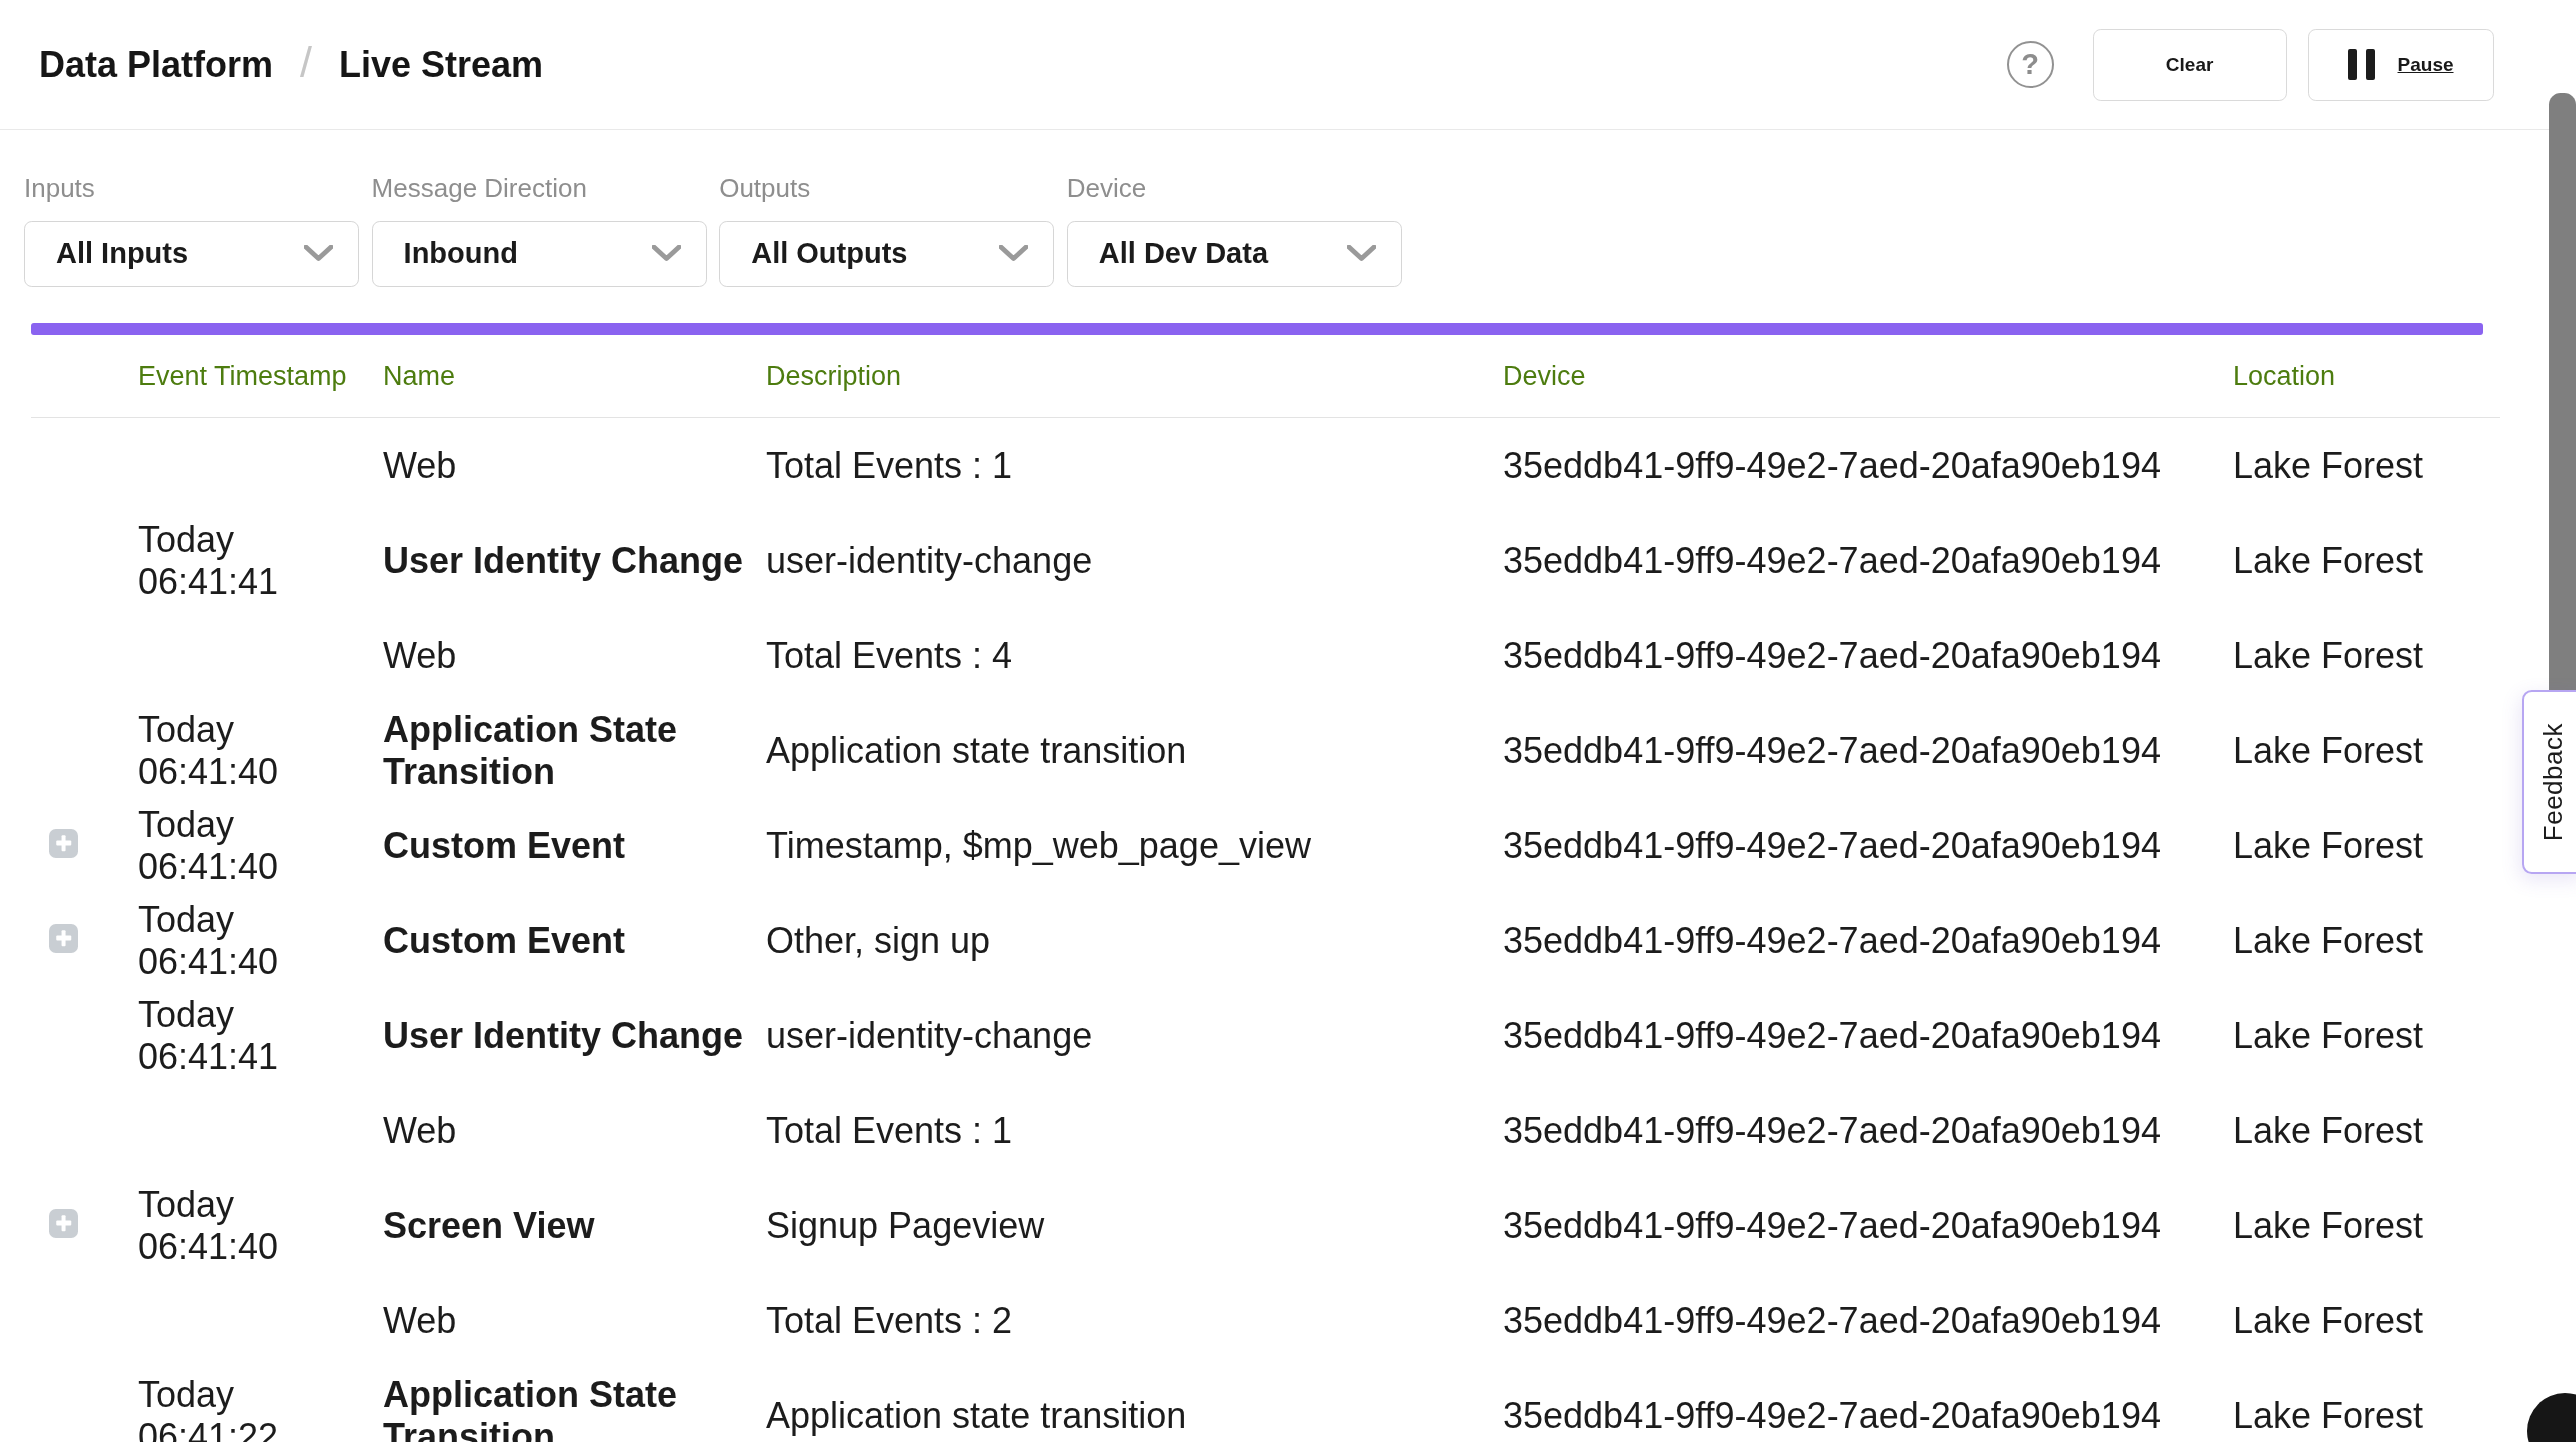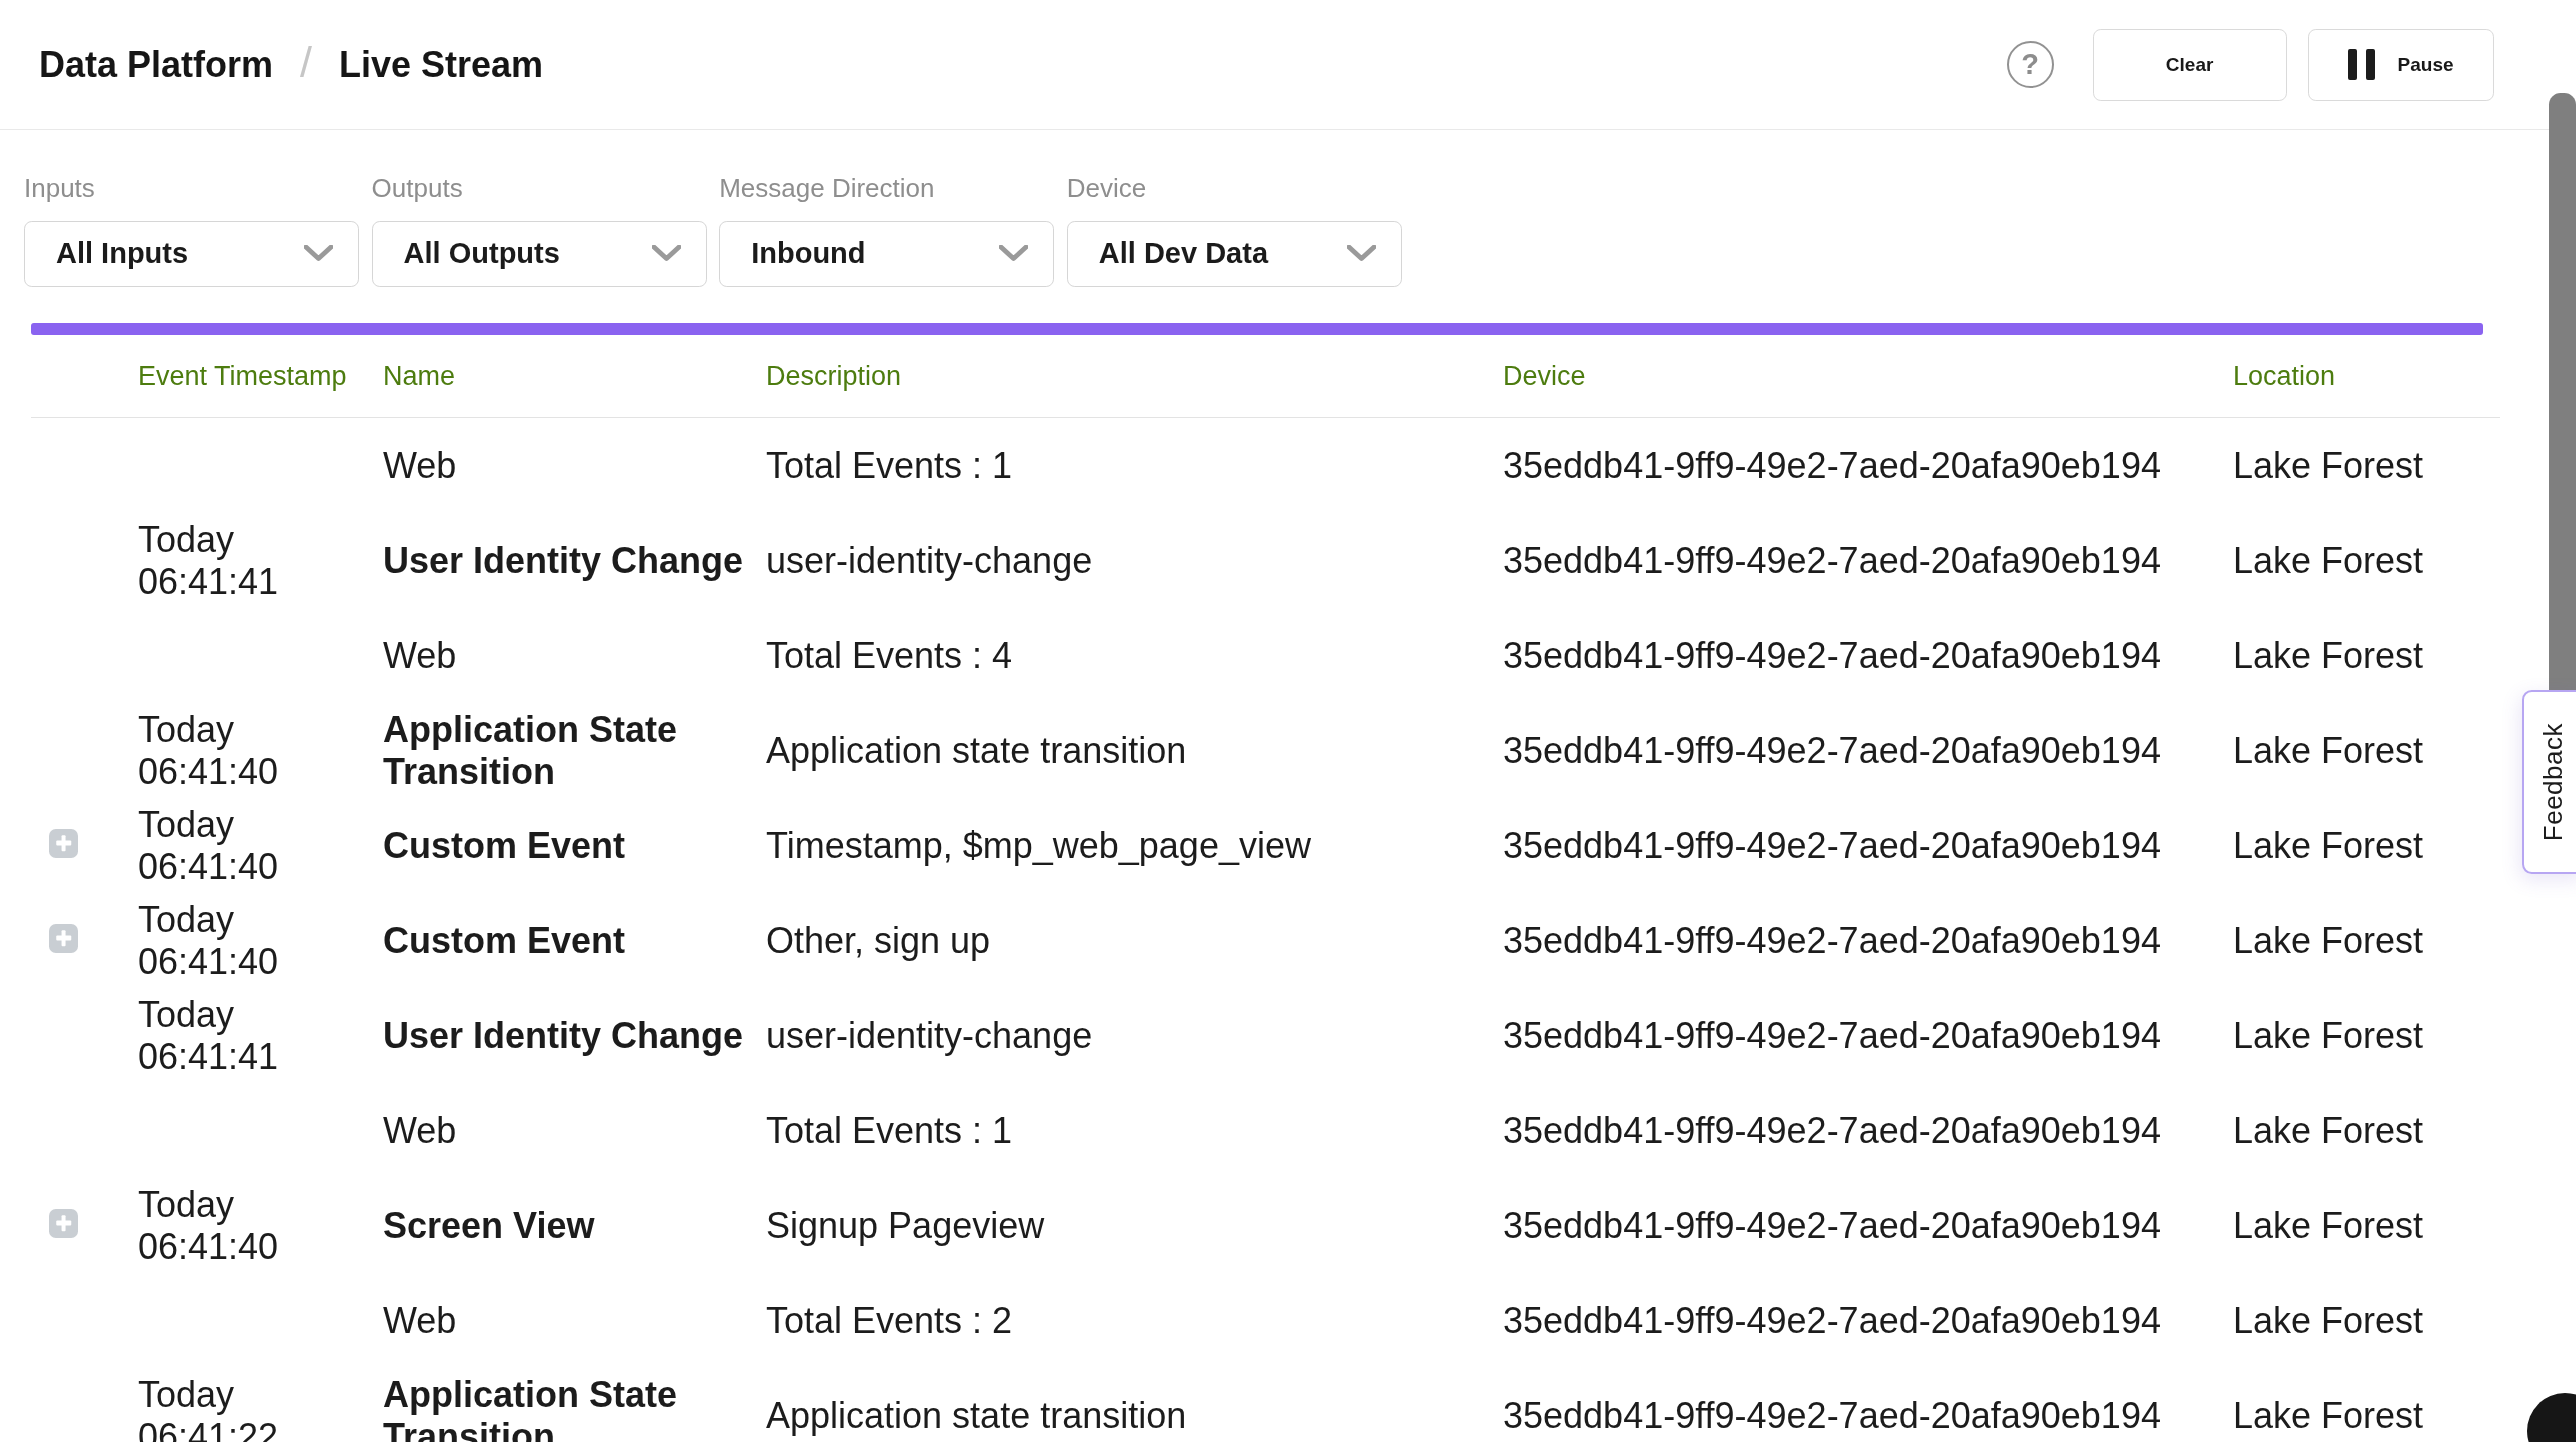--- a/index.html
+++ b/index.html
@@ -23,21 +23,21 @@
     width:47px; height:47px; border-radius:50%; border:2.9px solid #929292; background:#fff;
     color:#8d8d8d; font-size:29px; font-weight:700; display:flex; align-items:center; justify-content:center;
     margin-right:39px; cursor:pointer;
   }
   .btn {
     height:72px; background:#fff; border:1.9px solid #dadada; border-radius:7.8px;
     display:flex; align-items:center; justify-content:center;
     font-size:19px; font-weight:700; color:#191919; cursor:pointer; font-family:inherit;
   }
   .btn-clear { width:194px; margin-right:21.4px; }
-  .btn-pause { width:186px; gap:23px; }
+  .btn-pause { width:186px; gap:23px;text-decoration:underline; }
   .pause-icon { display:flex; gap:8.7px; }
   .pause-icon i { display:block; width:8.7px; height:31px; background:#1c1c1c; border-radius:1.9px; }
 
   
   .filters { display:flex; gap:12.6px; padding:43px 0 0 24px; }
   .filter-group { width:335px; }
   .filter-label { font-size:26px; color:#8e8e8e; margin-bottom:16.5px; }
   .select {
     width:335px; height:66px; border:1.9px solid #d6d6d6; border-radius:7.8px; background:#fff;
     display:flex; align-items:center; justify-content:space-between;
@@ -121,32 +121,32 @@
   <div class="filter-group">
     <div class="filter-label">Inputs</div>
     <div class="select">
       <span>All Inputs</span>
       <svg class="chevron" width="29" height="17.5" viewBox="0 0 30 18">
           <polyline points="2,2 15,14 28,2" fill="none" stroke="#9a9a9a" stroke-width="5" stroke-linecap="round" stroke-linejoin="round"></polyline>
         </svg>
     </div>
   </div>
   <div class="filter-group">
+    <div class="filter-label">Message Direction</div>
+    <div class="select">
+      <span>Inbound</span>
+      <svg class="chevron" width="29" height="17.5" viewBox="0 0 30 18">
+          <polyline points="2,2 15,14 28,2" fill="none" stroke="#9a9a9a" stroke-width="5" stroke-linecap="round" stroke-linejoin="round"></polyline>
+        </svg>
+    </div>
+  </div>
+  <div class="filter-group">
     <div class="filter-label">Outputs</div>
     <div class="select">
       <span>All Outputs</span>
-      <svg class="chevron" width="29" height="17.5" viewBox="0 0 30 18">
-          <polyline points="2,2 15,14 28,2" fill="none" stroke="#9a9a9a" stroke-width="5" stroke-linecap="round" stroke-linejoin="round"></polyline>
-        </svg>
-    </div>
-  </div>
-  <div class="filter-group">
-    <div class="filter-label">Message Direction</div>
-    <div class="select">
-      <span>Inbound</span>
       <svg class="chevron" width="29" height="17.5" viewBox="0 0 30 18">
           <polyline points="2,2 15,14 28,2" fill="none" stroke="#9a9a9a" stroke-width="5" stroke-linecap="round" stroke-linejoin="round"></polyline>
         </svg>
     </div>
   </div>
   <div class="filter-group">
     <div class="filter-label">Device</div>
     <div class="select">
       <span>All Dev Data</span>
       <svg class="chevron" width="29" height="17.5" viewBox="0 0 30 18">

